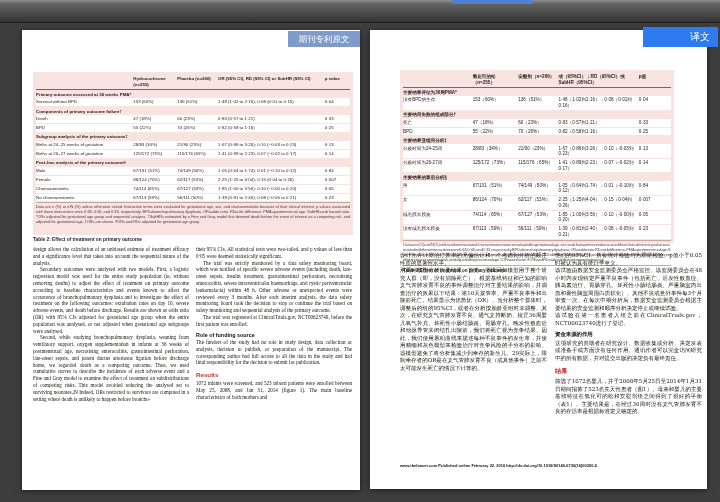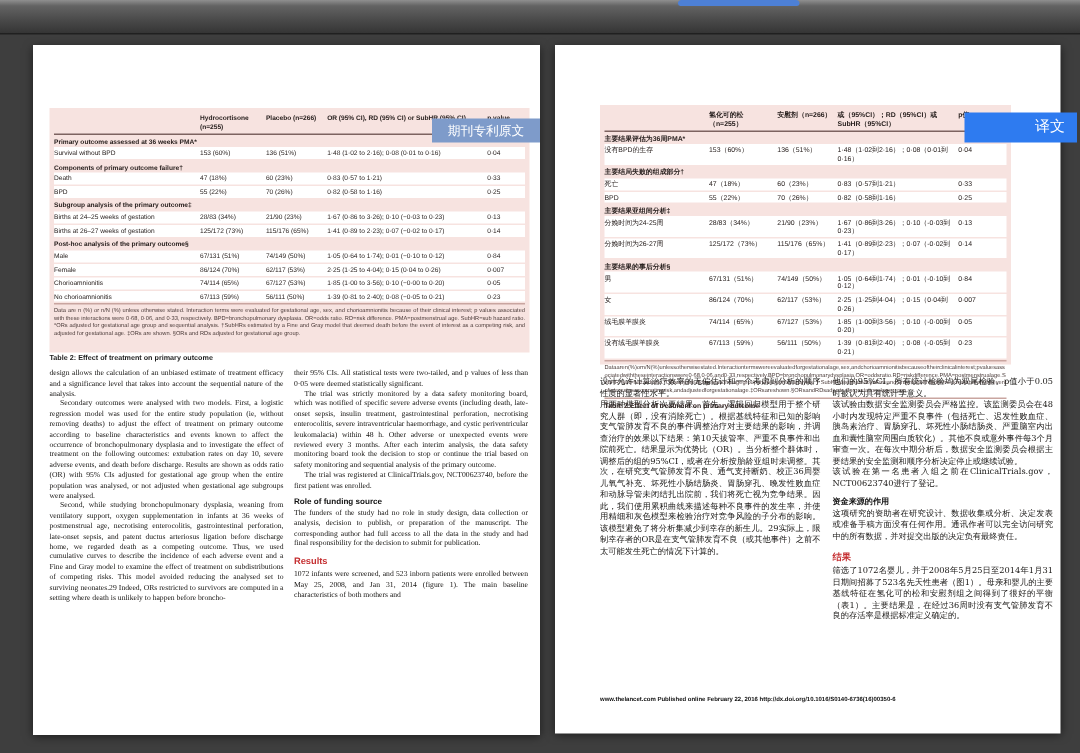--- a/index.html
+++ b/index.html
@@ -12,21 +12,21 @@
             border-bottom:1px solid #202020; }
   .notch { position:absolute; left:452px; top:0; width:81px; height:4px;
            background:#4d80d6; border-radius:3px 3px 2px 2px; }
 
   
   .page { position:absolute; background:#ffffff; box-shadow:0 1px 6px rgba(0,0,0,.55); }
   .page-left  { left:22px;  top:30px; width:338px; height:460px; }
   .page-right { left:370px; top:30px; width:337px; height:459px; }
 
   .tab { position:absolute; color:#fff; text-align:center; z-index:5; cursor:pointer;
-         font-family:"Liberation Sans", sans-serif;margin-top:48px; }
+         font-family:"Liberation Sans", sans-serif; }
   .tab-original    { left:288px; top:31px; width:72px; height:16px; line-height:16px;
                      font-size:8.5px; background:#7e9bca; }
   .tab-translation { left:643px; top:27px; width:75px; height:20px; line-height:20px;
                      font-size:10px; background:#2e7bf0;padding-left:39px; }
 
   
   .tbox { position:absolute; background:#f7e3e0; color:#2a2220; font-size:4.4px; line-height:5.6px; }
   .tbox-left  { left:11px; top:42px;  width:320px; height:163px; padding:2px 3px; }
   .tbox-right { left:30px; top:40px;  width:274px; height:173px; padding:2px 3px; font-size:4.6px; }
 

